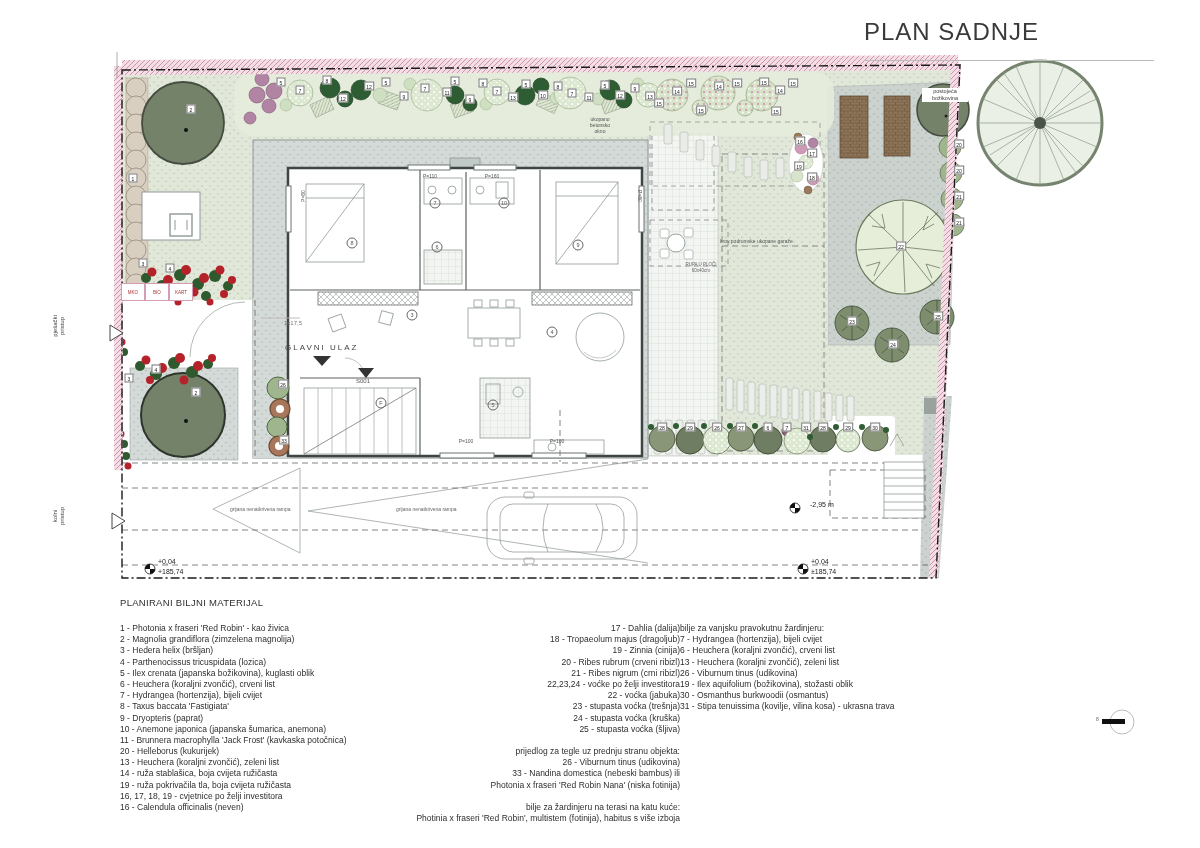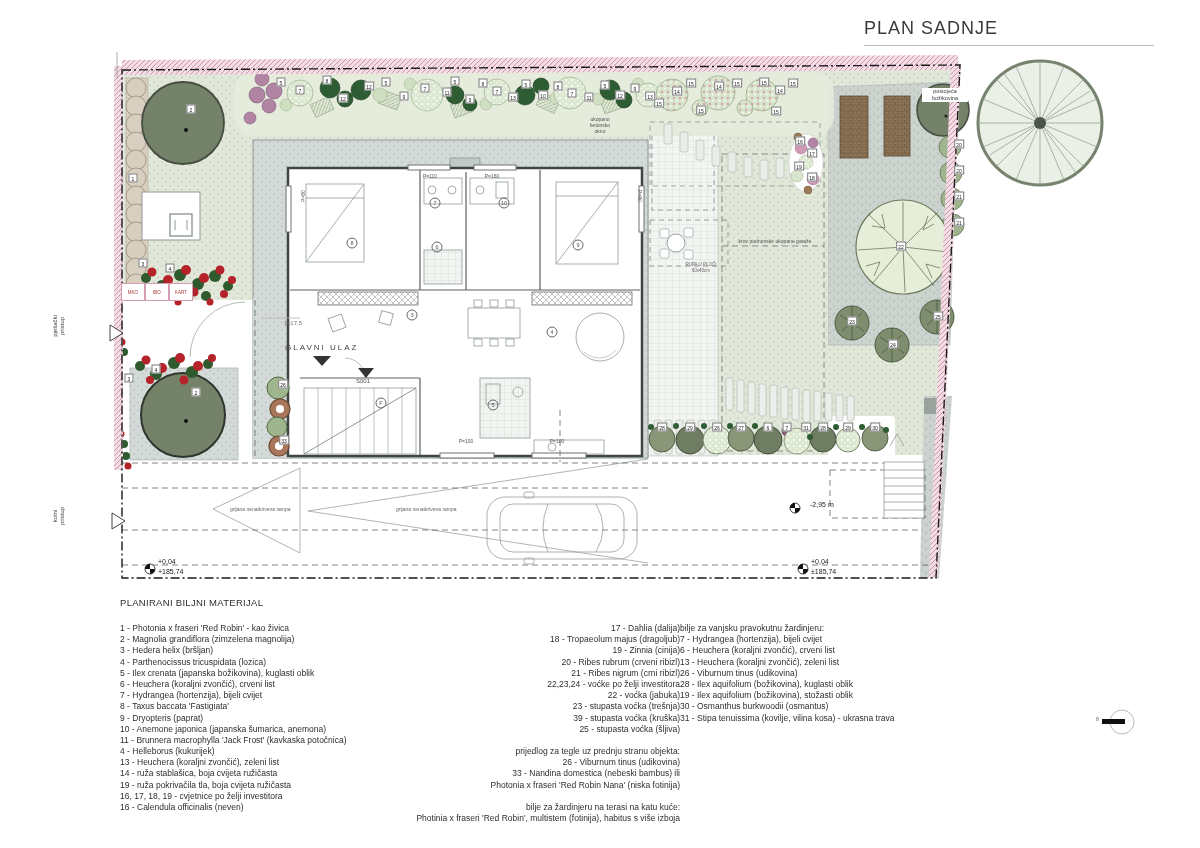--- a/index.html
+++ b/index.html
@@ -1,28 +1,28 @@
 <!DOCTYPE html>
 <html><head>
 <meta charset="utf-8">
 <style>
   html,body{margin:0;padding:0;background:#fff;}
   #canvas{position:relative;width:1200px;height:848px;background:#fff;overflow:hidden;
           font-family:"Liberation Sans",sans-serif;color:#333;}
   #plan-svg{position:absolute;left:0;top:0;}
-  .lbl{position:absolute;font:6px/7px "Liberation Sans",sans-serif;color:#3c3c3c;white-space:pre-line;text-align:center;}
+  .lbl{position:absolute;font:6px/7px "Liberation Sans",sans-serif;color:#3c3c3c;white-space:pre-line;}
   .lbl.c{text-align:center;}
   .lbl.tiny{font-size:5px;line-height:6px;}
   .lbl.micro{font-size:4.5px;line-height:5.5px;}
   .lbl.big{font-size:8px;letter-spacing:2px;color:#444;}
   .lbl.elev{font-size:7px;color:#222;}
   .lbl.rot-l{transform:rotate(-90deg);transform-origin:left top;}
   .lbl.whitebg{background:#fff;padding:0 1px;}
-  #page-title{position:absolute;left:864px;top:18px;width:290px;font-size:18px;letter-spacing:1px;
-              color:#3a3a3a;padding-bottom:6px;border-bottom:1px solid #bbb;}
+  #page-title{position:absolute;left:864px;top:18px;width:290px;font-size:24px;letter-spacing:1px;
+              color:#3a3a3a;padding-bottom:14px;border-bottom:1px solid #bbb;}
   .tag{position:absolute;transform:translate(-50%,-50%);background:#fff;border:0.5px solid #777;
        font:5px/6px "Liberation Sans",sans-serif;color:#222;padding:0.5px 1px;min-width:5px;text-align:center;z-index:5;}
   .rtag{position:absolute;transform:translate(-50%,-50%);border:0.6px solid #666;border-radius:50%;
         width:9px;height:9px;font:5.5px/9px "Liberation Sans",sans-serif;color:#555;text-align:center;z-index:5;background:transparent;}
   .wlbl{position:absolute;font:5px/6px "Liberation Sans",sans-serif;color:#555;transform:translate(-50%,-50%);z-index:4;white-space:nowrap;}
   #bins{position:absolute;left:121px;top:283px;width:72px;height:18px;display:flex;z-index:5;}
   #bins .bin{flex:1;border:0.7px solid #d49db3;background:#fff;font:4.5px/17px "Liberation Sans",sans-serif;
              color:#a33;text-align:center;overflow:hidden;}
   .legend-col{position:absolute;font:8.5px/11.2px "Liberation Sans",sans-serif;color:#2e2e2e;}
   .legend-line{white-space:pre;height:11.2px;}
@@ -670,52 +670,51 @@
       <div class="legend-line">2 - Magnolia grandiflora (zimzelena magnolija)</div>
       <div class="legend-line">3 - Hedera helix (bršljan)</div>
       <div class="legend-line">4 - Parthenocissus tricuspidata (lozica)</div>
       <div class="legend-line">5 - Ilex crenata (japanska božikovina), kuglasti oblik</div>
       <div class="legend-line">6 - Heuchera (koraljni zvončić), crveni list</div>
       <div class="legend-line">7 - Hydrangea (hortenzija), bijeli cvijet</div>
       <div class="legend-line">8 - Taxus baccata 'Fastigiata'</div>
       <div class="legend-line">9 - Dryopteris (paprat)</div>
       <div class="legend-line">10 - Anemone japonica (japanska šumarica, anemona)</div>
       <div class="legend-line">11 - Brunnera macrophylla 'Jack Frost' (kavkaska potočnica)</div>
-      <div class="legend-line">4 - Helleborus (kukurijek)</div>
+      <div class="legend-line">20 - Helleborus (kukurijek)</div>
       <div class="legend-line">13 - Heuchera (koraljni zvončić), zeleni list</div>
       <div class="legend-line">14 - ruža stablašica, boja cvijeta ružičasta</div>
       <div class="legend-line">19 - ruža pokrivačila tla, boja cvijeta ružičasta</div>
       <div class="legend-line">16, 17, 18, 19 - cvjetnice po želji investitora</div>
       <div class="legend-line">16 - Calendula officinalis (neven)</div>
     </div>
 <div class="legend-col" style="left:350px;top:623px;width:330px;text-align:right;" id="legend-col2">
       <div class="legend-line">17 - Dahlia (dalija)</div>
       <div class="legend-line">18 - Tropaeolum majus (dragoljub)</div>
       <div class="legend-line">19 - Zinnia (cinija)</div>
       <div class="legend-line">20 - Ribes rubrum (crveni ribizl)</div>
       <div class="legend-line">21 - Ribes nigrum (crni ribizl)</div>
       <div class="legend-line">22,23,24 - voćke po želji investitora</div>
       <div class="legend-line">22 - voćka (jabuka)</div>
       <div class="legend-line">23 - stupasta voćka (trešnja)</div>
-      <div class="legend-line">39 - stupasta voćka (kruška)</div>
+      <div class="legend-line">24 - stupasta voćka (kruška)</div>
       <div class="legend-line">25 - stupasta voćka (šljiva)</div>
       <div class="legend-line">&nbsp;</div>
       <div class="legend-line">prijedlog za tegle uz prednju stranu objekta:</div>
       <div class="legend-line">26 - Viburnum tinus (udikovina)</div>
       <div class="legend-line">33 - Nandina domestica (nebeski bambus) ili</div>
       <div class="legend-line">       Photonia x fraseri 'Red Robin Nana' (niska fotinija)</div>
       <div class="legend-line">&nbsp;</div>
       <div class="legend-line">bilje za žardinjeru na terasi na katu kuće:</div>
       <div class="legend-line">Photinia x fraseri 'Red Robin', multistem (fotinija), habitus s više izboja</div>
     </div>
 <div class="legend-col" style="left:680px;top:623px;width:420px;" id="legend-col3">
       <div class="legend-line">bilje za vanjsku pravokutnu žardinjeru:</div>
       <div class="legend-line">7 - Hydrangea (hortenzija), bijeli cvijet</div>
       <div class="legend-line">6 - Heuchera (koraljni zvončić), crveni list</div>
       <div class="legend-line">13 - Heuchera (koraljni zvončić), zeleni list</div>
       <div class="legend-line">26 - Viburnum tinus (udikovina)</div>
-      <div class="legend-line">28 - Ilex aquifolium (božikovina), kuglasti oblik</div>
       <div class="legend-line">19 - Ilex aquifolium (božikovina), stožasti oblik</div>
       <div class="legend-line">30 - Osmanthus burkwoodii (osmantus)</div>
       <div class="legend-line">31 - Stipa tenuissima (kovilje, vilina kosa) - ukrasna trava</div>
     </div>
 
 </div>
 
 </body></html>

